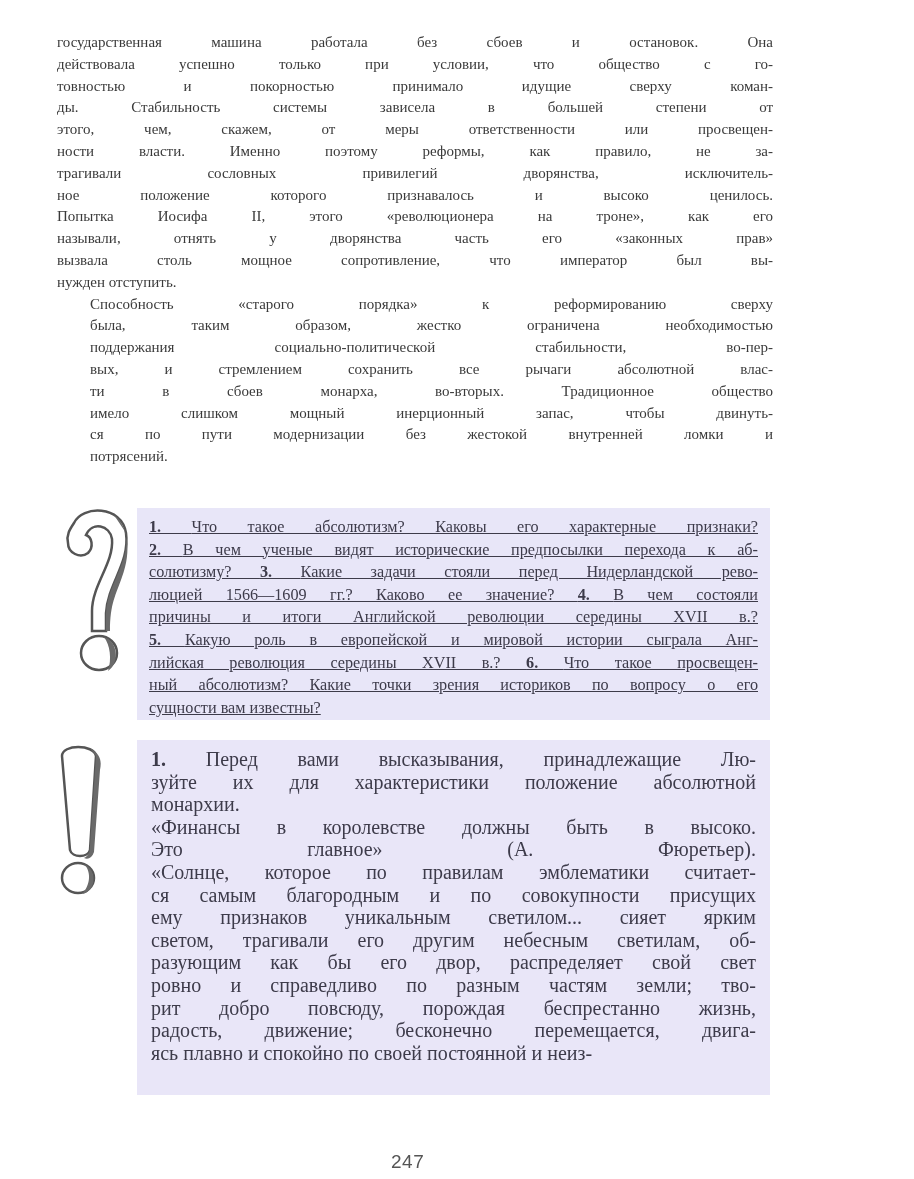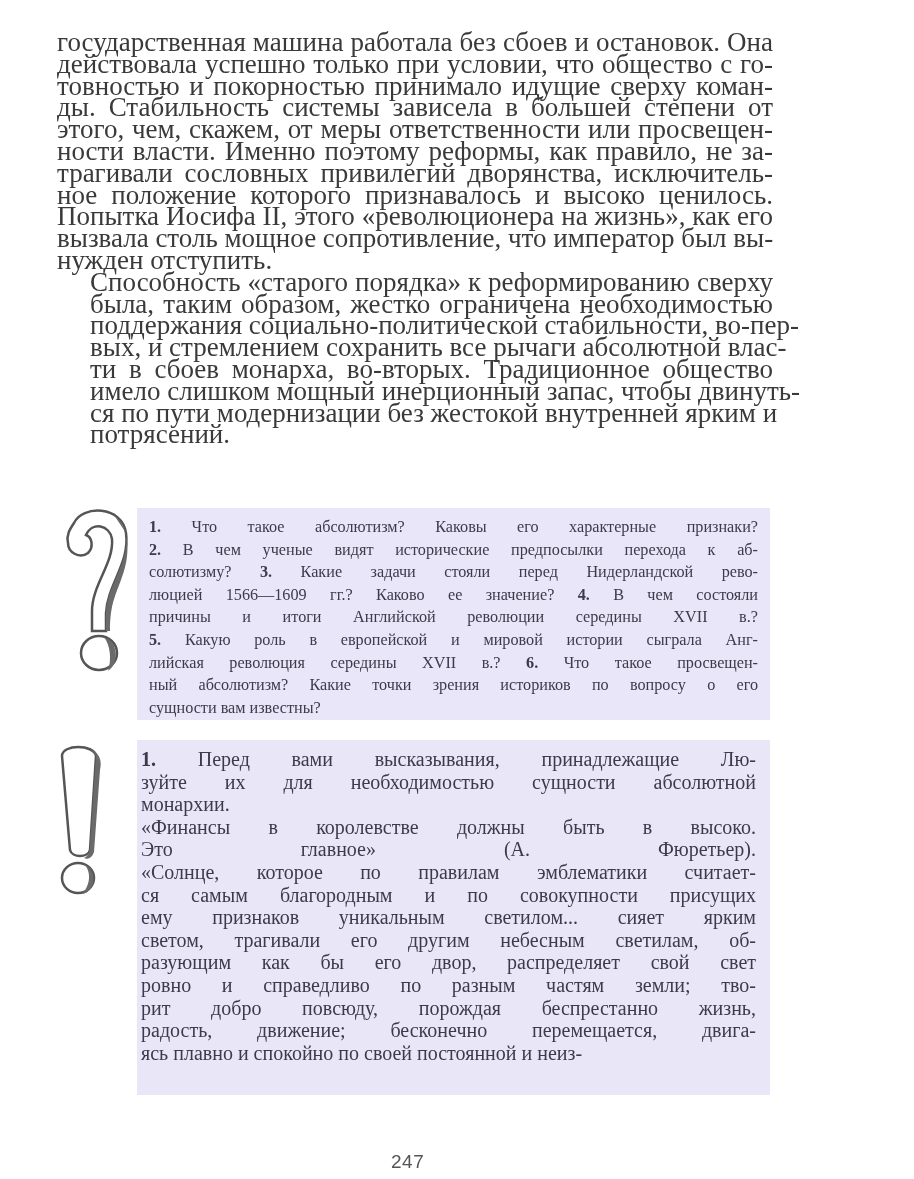--- a/index.html
+++ b/index.html
@@ -2,39 +2,39 @@
 <html><head>
 <meta charset="utf-8">
 <style>
   html, body { margin:0; padding:0; }
   body {
     width:914px; height:1179px; background:#ffffff; position:relative; overflow:hidden;
     font-family:"Liberation Serif","DejaVu Serif",serif; color:#3a3a3a;
   }
   .main-text {
     position:absolute; left:57px; top:32px; width:716px;
-    font-size:27px; line-height:21.8px; text-align:justify;
+    font-size:15px; line-height:21.8px; text-align:justify;
   }
   .main-text p { margin:0; }
   .main-text p.indent { text-indent:33px; }
   .line { display:block; text-align:justify; text-align-last:justify; white-space:nowrap; }
   .line.last { text-align-last:left; }
 
   .qbox {
     position:absolute; left:137px; top:508px; width:633px; height:212px;
     background:#e8e6f8; box-sizing:border-box; padding:8px 12px 0 12px;
   }
   .qbox .txt { font-size:16.2px; line-height:22.6px; color:#3d3b4a; }
-  .qbox .ln { display:block; white-space:nowrap; text-align:justify; text-align-last:justify; }
+  .qbox .ln { display:block; white-space:nowrap; text-align:justify; text-align-last:justify;text-decoration:underline; }
   .qbox .ln.last { text-align-last:left; }
   .qbox b { font-weight:bold; }
 
   .tbox {
     position:absolute; left:137px; top:740px; width:633px; height:355px;
-    background:#e9e6f8; box-sizing:border-box; padding:8px 14px 0 4px;
+    background:#e9e6f8; box-sizing:border-box; padding:8px 14px 0 14px;
   }
   .tbox .txt { font-size:20px; line-height:22.6px; color:#3d3b4a; }
   .tbox .ln { display:block; white-space:nowrap; text-align:justify; text-align-last:justify; }
   .tbox .ln.last { text-align-last:left; }
 
   .qmark { position:absolute; left:52px; top:503px; width:82px; height:180px; }
   .emark { position:absolute; left:54px; top:740px; width:50px; height:160px; }
 
   .page-number {
     position:absolute; left:391px; top:1151px; font-family:"Liberation Sans","DejaVu Sans",sans-serif;
@@ -47,32 +47,33 @@
 <div class="main-text">
   <p id="p1">
       <span class="line">государственная машина работала без сбоев и остановок. Она</span>
       <span class="line">действовала успешно только при условии, что общество с го-</span>
       <span class="line">товностью и покорностью принимало идущие сверху коман-</span>
       <span class="line">ды. Стабильность системы зависела в большей степени от</span>
       <span class="line">этого, чем, скажем, от меры ответственности или просвещен-</span>
       <span class="line">ности власти. Именно поэтому реформы, как правило, не за-</span>
       <span class="line">трагивали сословных привилегий дворянства, исключитель-</span>
       <span class="line">ное положение которого признавалось и высоко ценилось.</span>
-      <span class="line">Попытка Иосифа II, этого «революционера на жизнь», как его</span>
+      <span class="line">Попытка Иосифа II, этого «революционера на троне», как его</span>
+      <span class="line">называли, отнять у дворянства часть его «законных прав»</span>
       <span class="line">вызвала столь мощное сопротивление, что император был вы-</span>
       <span class="line last">нужден отступить.</span>
     </p>
   <p class="indent" id="p2">
       <span class="line">Способность «старого порядка» к реформированию сверху</span>
       <span class="line">была, таким образом, жестко ограничена необходимостью</span>
       <span class="line">поддержания социально-политической стабильности, во-пер-</span>
       <span class="line">вых, и стремлением сохранить все рычаги абсолютной влас-</span>
       <span class="line">ти в сбоев монарха, во-вторых. Традиционное общество</span>
       <span class="line">имело слишком мощный инерционный запас, чтобы двинуть-</span>
-      <span class="line">ся по пути модернизации без жестокой внутренней ярким и</span>
+      <span class="line">ся по пути модернизации без жестокой внутренней ломки и</span>
       <span class="line last">потрясений.</span>
     </p>
 </div>
 
 <svg class="qmark" viewBox="0 0 82 180">
   <path d="M22 20 C 30 2, 70 2, 74 30 C 78 60, 56 80, 54 110 L 54 128 L 40 128 L 40 108 C 40 82, 62 60, 60 36 C 58 22, 40 18, 34 32 C 40 34, 42 44, 36 50 C 28 56, 16 50, 16 40 C 14 32, 18 26, 22 20 Z" fill="#ffffff" stroke="#555" stroke-width="2.5"></path>
   <path d="M62 12 C 76 22, 80 48, 70 74 C 64 92, 58 100, 58 128 L 54 128 L 54 110 C 56 80, 78 60, 74 30 Z" fill="#6a6a6a"></path>
   <ellipse cx="47" cy="150" rx="18" ry="17" fill="#ffffff" stroke="#555" stroke-width="2.5"></ellipse>
   <path d="M52 134 C 66 138, 68 160, 56 168 C 60 156, 58 142, 52 134 Z" fill="#6a6a6a"></path>
 </svg>
@@ -92,21 +93,21 @@
 
 <svg class="emark" viewBox="0 0 50 160">
   <path d="M8 16 C 8 4, 40 4, 42 16 L 36 110 C 34 118, 18 118, 16 110 Z" fill="#ffffff" stroke="#555" stroke-width="2.5"></path>
   <path d="M36 8 C 46 14, 48 20, 46 30 L 40 112 C 38 118, 34 120, 30 118 C 34 116, 36 112, 36 106 L 42 16 Z" fill="#6a6a6a"></path>
   <ellipse cx="24" cy="138" rx="16" ry="15" fill="#ffffff" stroke="#555" stroke-width="2.5"></ellipse>
   <path d="M30 124 C 44 130, 42 152, 28 154 C 36 146, 38 132, 30 124 Z" fill="#6a6a6a"></path>
 </svg>
 <div class="tbox">
   <div class="txt" id="ttxt">
       <span class="ln"><b>1. </b>Перед вами высказывания, принадлежащие Лю-</span>
-      <span class="ln">зуйте их для необходимостью сущности абсолютной</span>
+      <span class="ln">зуйте их для характеристики положение абсолютной</span>
       <span class="ln">монархии.</span>
       <span class="ln">«Финансы в королевстве должны быть в высоко.</span>
       <span class="ln">Это главное» (А. Фюретьер).</span>
       <span class="ln">«Солнце, которое по правилам эмблематики считает-</span>
       <span class="ln">ся самым благородным и по совокупности присущих</span>
       <span class="ln">ему признаков уникальным светилом... сияет ярким</span>
       <span class="ln">светом, трагивали его другим небесным светилам, об-</span>
       <span class="ln">разующим как бы его двор, распределяет свой свет</span>
       <span class="ln">ровно и справедливо по разным частям земли; тво-</span>
       <span class="ln">рит добро повсюду, порождая беспрестанно жизнь,</span>

